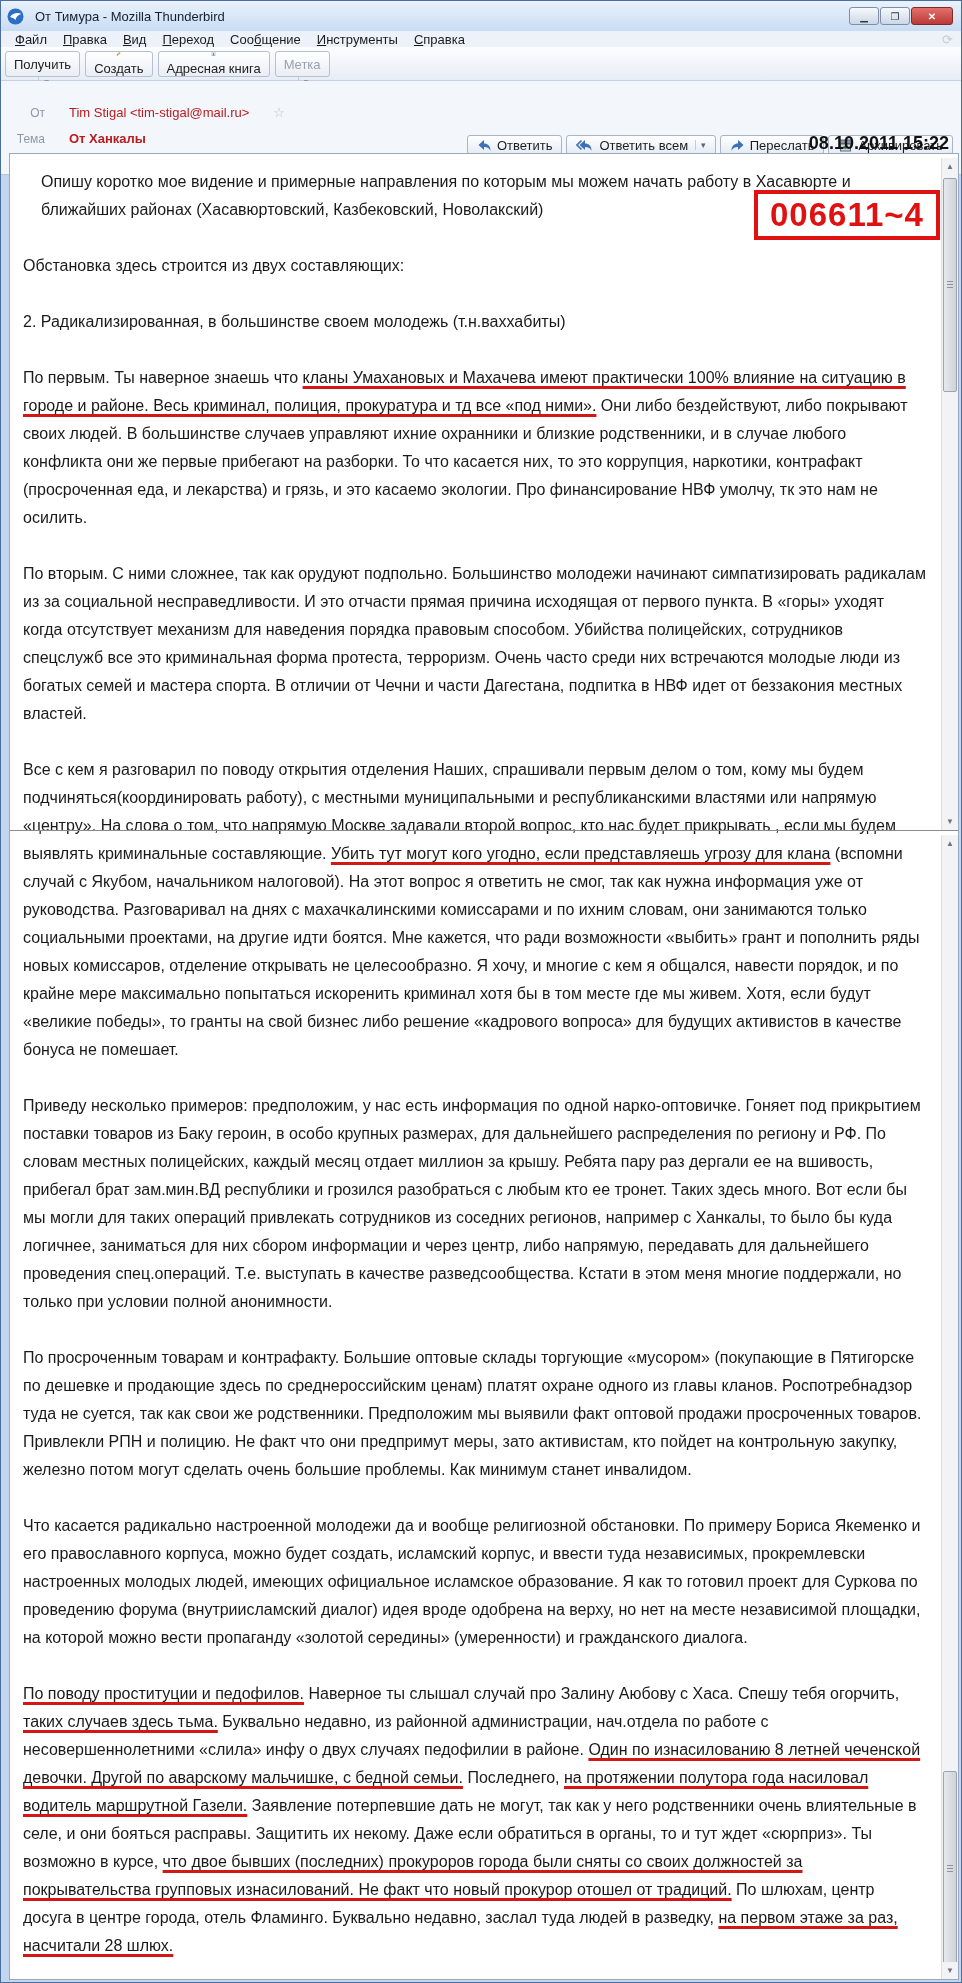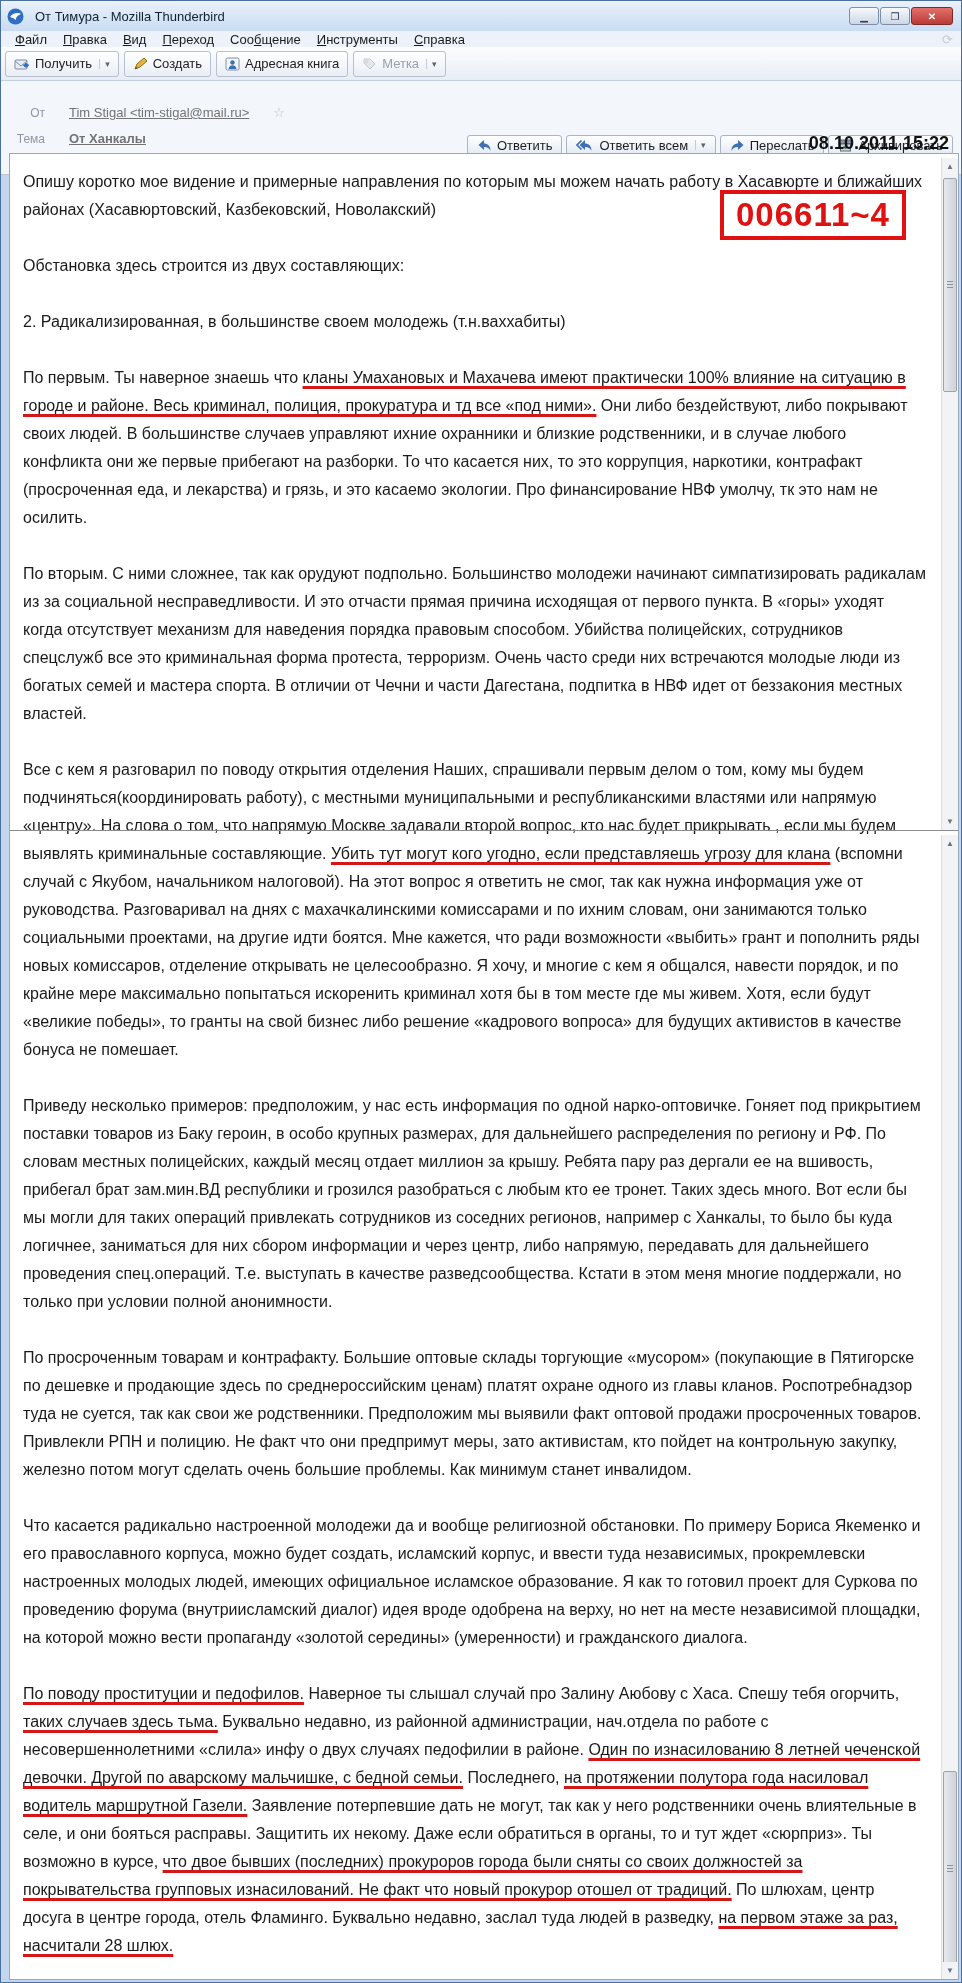--- a/index.html
+++ b/index.html
@@ -39,32 +39,33 @@
   
   .toolbar {
     height:34px; background:linear-gradient(#fcfdfe,#e7edf6);
     border-bottom:1px solid #c4cfdf; display:flex; align-items:center;
     padding:0 4px; gap:5px; font-size:13px; color:#222;
   }
   .tbtn {
     display:inline-flex; align-items:center; gap:5px; height:26px;
     padding:0 8px; border:1px solid #b6c0cf; border-radius:3px;
     background:linear-gradient(#ffffff,#e9eef5);
+    flex-direction:column;
   }
   .tbtn .drop { font-size:9px; color:#5a6576; padding-left:5px; border-left:1px solid #c2cbd8; margin-left:2px; }
   .tbtn.disabled { color:#9aa1ad; }
   .tbtn.disabled svg { opacity:.45; }
   
   .mailheader {
     position:relative; height:94px; background:#f3f7fc;
     border-bottom:1px solid #b9c6d8; font-size:13px; padding:0 10px;
   }
   .hdr-row { position:absolute; left:10px; display:flex; align-items:baseline; gap:24px; }
   .hdr-label { color:#9097a3; font-size:12px; min-width:34px; text-align:right; }
-  .hdr-value { color:#737373;text-decoration:underline; }
+  .hdr-value { color:#b91c1c; }
   .hdr-value.bold { font-weight:bold; }
   .star { color:#b9c2cf; font-size:13px; }
   .hdr-actions { position:absolute; top:18px; right:8px; display:flex; gap:4px; }
   .hbtn {
     display:inline-flex; align-items:center; gap:5px; height:20px; padding:0 9px;
     border:1px solid #a9b4c4; border-radius:3px; font-size:13px; color:#1d1d1d;
     background:linear-gradient(#ffffff,#e4ebf4);
     margin-top:36px;
   }
   .hbtn .drop { font-size:9px; color:#5a6576; padding-left:5px; border-left:1px solid #c2cbd8; margin-left:2px; }
@@ -75,27 +76,27 @@
   .message {
     position:absolute; top:152px; left:8px; right:2px; bottom:2px;
     background:#fff; border:1px solid #98a8bf; overflow:hidden;
   }
   .msg-text {
     position:absolute; left:1px; top:0; right:17px; bottom:0;
     padding:14px 14px 0 12px; overflow:hidden;
     font-size:16px; line-height:28px; color:#1a1a1a;
   }
   .para { margin:28px 0 0 0; }
-  .para:first-child { margin-top:0; }
+  .para:first-child { margin-top:0;margin-left:18px; }
   .redline {
     text-decoration-line:underline; text-decoration-color:#d31717;
     text-decoration-thickness:3px; text-underline-offset:3px;
   }
   .stamp {
-    position:absolute; left:710px; top:36px; padding:2px 12px;
+    position:absolute; left:744px; top:36px; padding:2px 12px;
     border:4px solid #e01111; color:#e01111; font-weight:bold;
     font-size:33px; letter-spacing:1px; background:transparent;
   }
   .pane-divider { position:absolute; left:0; right:0; top:676px; height:1px; background:#8c8c8c; }
   
   .sb { position:absolute; right:0; width:17px; background:#f2f3f5; border-left:1px solid #dcdfe4; }
   .sb-upper { top:4px; height:672px; }
   .sb-lower { top:681px; bottom:0; }
   .sb-arrow {
     position:absolute; left:0; width:16px; height:17px; text-align:center;

